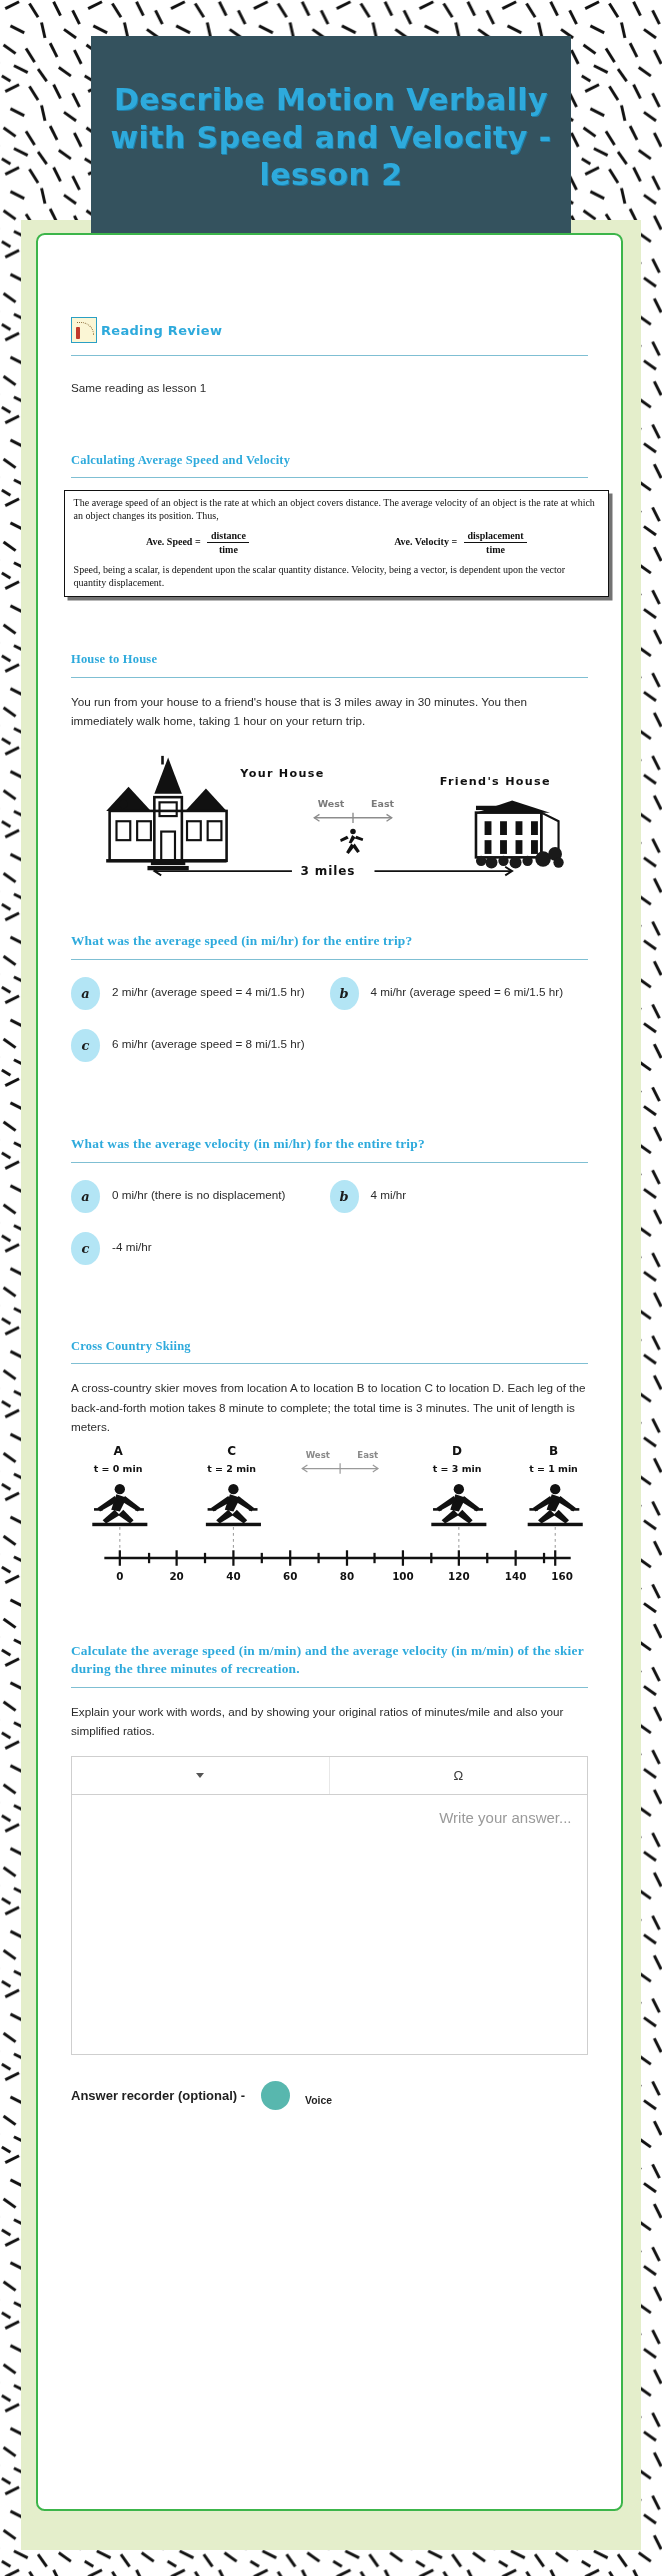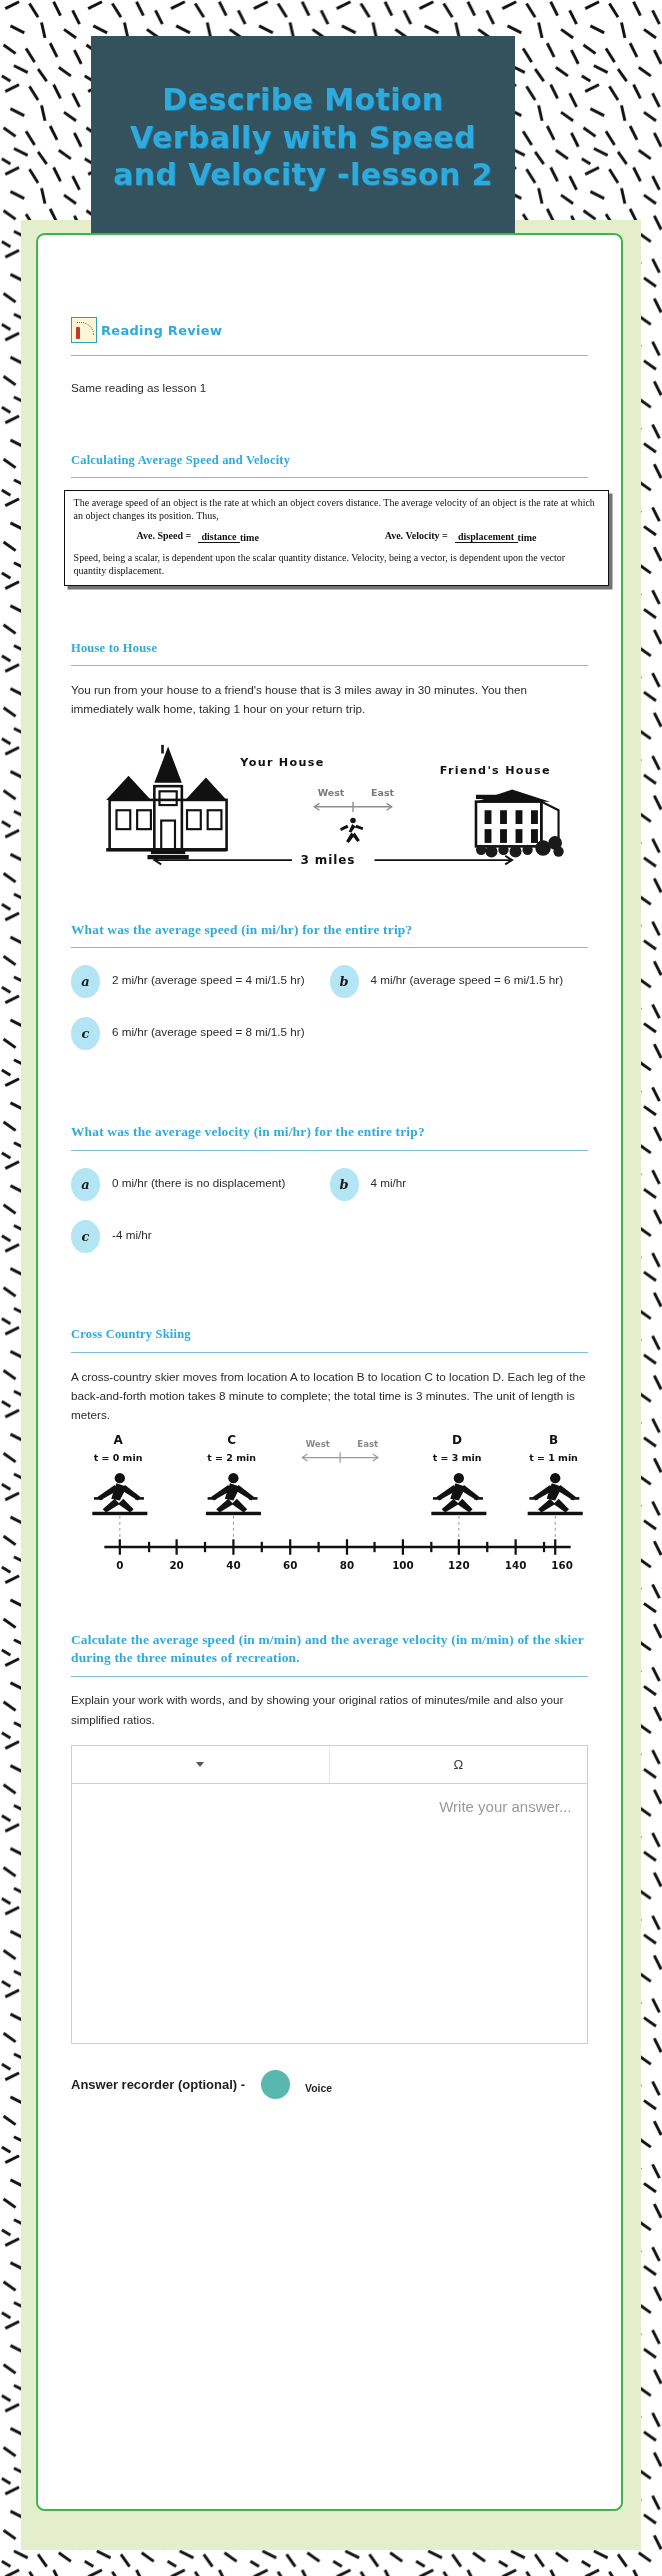--- a/index.html
+++ b/index.html
@@ -32,21 +32,21 @@
     height: 2330px;
     background: #e4eecb;
     z-index: 1;
   }
 
   
   .header-banner {
     position: absolute;
     left: 91px;
     top: 36px;
-    width: 424px;
+    width: 480px;
     height: 203px;
     background: #34525e;
     z-index: 3;
     display: flex;
     align-items: center;
     justify-content: flex-end;
   }
   .header-title {
     color: #2eaadc;
     font-family: "DejaVu Sans", sans-serif;
@@ -171,21 +171,21 @@
     line-height: 1.32;
   }
   .formula-row {
     display: flex;
     justify-content: space-around;
     align-items: center;
     margin: 7.8px 0 7.8px 0;
     font-weight: 700;
     font-size: 10px;
   }
-  .frac { display:inline-flex; flex-direction:row; align-items:center; vertical-align:middle; margin-left:4.3px;}
+  .frac { display:inline-flex; flex-direction:column; align-items:center; vertical-align:middle; margin-left:4.3px;}
   .frac .num { border-bottom: 1.2px solid #111; padding: 0 3.5px 0.9px 3.5px; }
   .frac .den { padding-top: 0.9px; }
   .formula-bottom {
     font-size: 10px;
     line-height: 1.32;
   }
 
   
   .illus {
     margin-top: 19px;

